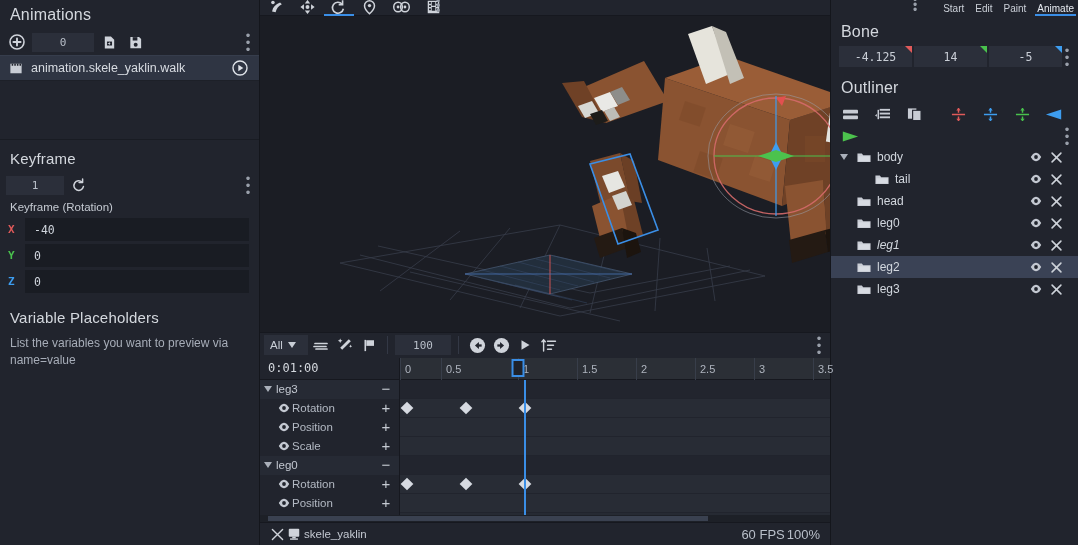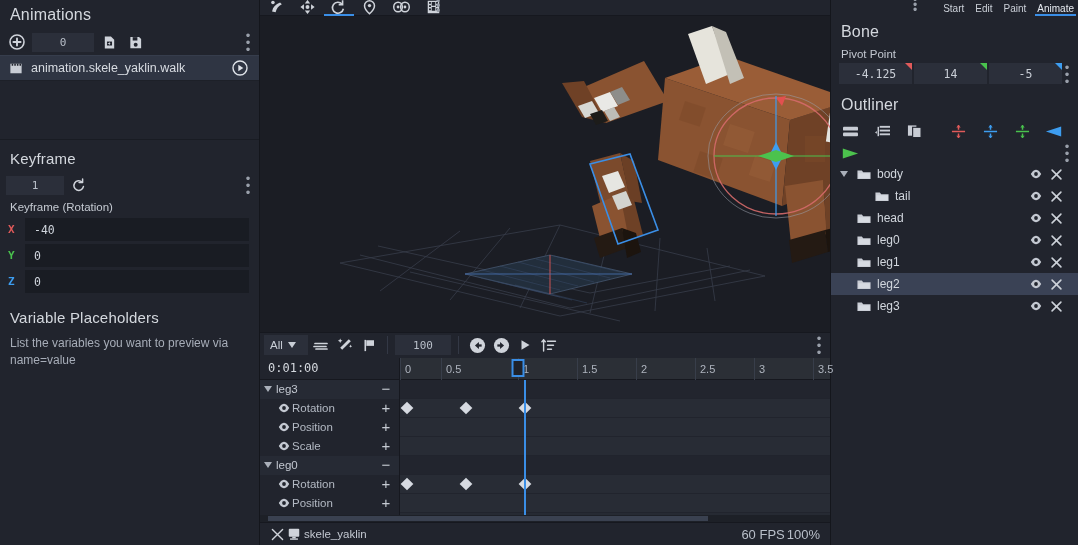--- a/index.html
+++ b/index.html
@@ -688,21 +688,20 @@
           <span>•</span>
           <span>•</span>
         </div>
     <div class="tab">Start</div>
         <div class="tab">Edit</div>
         <div class="tab">Paint</div>
         <div class="tab active">Animate</div>
       </div>
 
     <div class="panel-title" style="padding-top:8px">Bone</div>
-    <div class="pivot-label">Pivot Point</div>
     <div class="pivot-row">
       <div class="pivot-cell px">-4.125</div>
       <div class="pivot-cell py">14</div>
       <div class="pivot-cell pz">-5</div>
       <div class="dots">
           <span>•</span>
           <span>•</span>
           <span>•</span>
         </div>
     </div>
@@ -856,70 +855,70 @@
               <path d="M7 0C3.4 0 1 5 1 5s2.4 5 6 5 6-5 6-5-2.4-5-6-5z" fill="#c3c8d1"></path>
               <circle cx="7" cy="5" r="2.2" fill="#21242d"></circle>
             </svg>
           </span>
           <span class="ox">
             <svg width="11" height="11" viewBox="0 0 12 12">
               <path d="M1.2 1.2l9.6 9.6M10.8 1.2l-9.6 9.6" stroke="#cdd2d9" stroke-width="1.7" stroke-linecap="round"></path>
             </svg>
           </span>
         </div>
+        <div class="onode" style="padding-left: 6px; font-style: italic;">
+          <span class="ocaret"></span>
+          <span class="ofolder">
+            <svg width="14" height="11" viewBox="0 0 16 12">
+              <path d="M0.5 1.5h5l1.6 2h8.4v7.5H0.5z" fill="#c8ccd4"></path>
+              <path d="M1.6 4.6h13v5.6h-13z" fill="#d7dbe2"></path>
+            </svg>
+          </span>
+          <span class="olabel">leg1</span>
+          <span class="oeye">
+            <svg width="12" height="10" viewBox="0 0 14 10">
+              <path d="M7 0C3.4 0 1 5 1 5s2.4 5 6 5 6-5 6-5-2.4-5-6-5z" fill="#c3c8d1"></path>
+              <circle cx="7" cy="5" r="2.2" fill="#21242d"></circle>
+            </svg>
+          </span>
+          <span class="ox">
+            <svg width="11" height="11" viewBox="0 0 12 12">
+              <path d="M1.2 1.2l9.6 9.6M10.8 1.2l-9.6 9.6" stroke="#cdd2d9" stroke-width="1.7" stroke-linecap="round"></path>
+            </svg>
+          </span>
+        </div>
+        <div class="onode selected" style="padding-left: 6px;">
+          <span class="ocaret"></span>
+          <span class="ofolder">
+            <svg width="14" height="11" viewBox="0 0 16 12">
+              <path d="M0.5 1.5h5l1.6 2h8.4v7.5H0.5z" fill="#c8ccd4"></path>
+              <path d="M1.6 4.6h13v5.6h-13z" fill="#d7dbe2"></path>
+            </svg>
+          </span>
+          <span class="olabel">leg2</span>
+          <span class="oeye">
+            <svg width="12" height="10" viewBox="0 0 14 10">
+              <path d="M7 0C3.4 0 1 5 1 5s2.4 5 6 5 6-5 6-5-2.4-5-6-5z" fill="#c3c8d1"></path>
+              <circle cx="7" cy="5" r="2.2" fill="#21242d"></circle>
+            </svg>
+          </span>
+          <span class="ox">
+            <svg width="11" height="11" viewBox="0 0 12 12">
+              <path d="M1.2 1.2l9.6 9.6M10.8 1.2l-9.6 9.6" stroke="#cdd2d9" stroke-width="1.7" stroke-linecap="round"></path>
+            </svg>
+          </span>
+        </div>
         <div class="onode" style="padding-left: 6px;">
           <span class="ocaret"></span>
           <span class="ofolder">
             <svg width="14" height="11" viewBox="0 0 16 12">
               <path d="M0.5 1.5h5l1.6 2h8.4v7.5H0.5z" fill="#c8ccd4"></path>
               <path d="M1.6 4.6h13v5.6h-13z" fill="#d7dbe2"></path>
             </svg>
           </span>
-          <span class="olabel">leg1</span>
-          <span class="oeye">
-            <svg width="12" height="10" viewBox="0 0 14 10">
-              <path d="M7 0C3.4 0 1 5 1 5s2.4 5 6 5 6-5 6-5-2.4-5-6-5z" fill="#c3c8d1"></path>
-              <circle cx="7" cy="5" r="2.2" fill="#21242d"></circle>
-            </svg>
-          </span>
-          <span class="ox">
-            <svg width="11" height="11" viewBox="0 0 12 12">
-              <path d="M1.2 1.2l9.6 9.6M10.8 1.2l-9.6 9.6" stroke="#cdd2d9" stroke-width="1.7" stroke-linecap="round"></path>
-            </svg>
-          </span>
-        </div>
-        <div class="onode selected" style="padding-left: 6px;">
-          <span class="ocaret"></span>
-          <span class="ofolder">
-            <svg width="14" height="11" viewBox="0 0 16 12">
-              <path d="M0.5 1.5h5l1.6 2h8.4v7.5H0.5z" fill="#c8ccd4"></path>
-              <path d="M1.6 4.6h13v5.6h-13z" fill="#d7dbe2"></path>
-            </svg>
-          </span>
-          <span class="olabel">leg2</span>
-          <span class="oeye">
-            <svg width="12" height="10" viewBox="0 0 14 10">
-              <path d="M7 0C3.4 0 1 5 1 5s2.4 5 6 5 6-5 6-5-2.4-5-6-5z" fill="#c3c8d1"></path>
-              <circle cx="7" cy="5" r="2.2" fill="#21242d"></circle>
-            </svg>
-          </span>
-          <span class="ox">
-            <svg width="11" height="11" viewBox="0 0 12 12">
-              <path d="M1.2 1.2l9.6 9.6M10.8 1.2l-9.6 9.6" stroke="#cdd2d9" stroke-width="1.7" stroke-linecap="round"></path>
-            </svg>
-          </span>
-        </div>
-        <div class="onode" style="padding-left: 6px;">
-          <span class="ocaret"></span>
-          <span class="ofolder">
-            <svg width="14" height="11" viewBox="0 0 16 12">
-              <path d="M0.5 1.5h5l1.6 2h8.4v7.5H0.5z" fill="#c8ccd4"></path>
-              <path d="M1.6 4.6h13v5.6h-13z" fill="#d7dbe2"></path>
-            </svg>
-          </span>
           <span class="olabel">leg3</span>
           <span class="oeye">
             <svg width="12" height="10" viewBox="0 0 14 10">
               <path d="M7 0C3.4 0 1 5 1 5s2.4 5 6 5 6-5 6-5-2.4-5-6-5z" fill="#c3c8d1"></path>
               <circle cx="7" cy="5" r="2.2" fill="#21242d"></circle>
             </svg>
           </span>
           <span class="ox">
             <svg width="11" height="11" viewBox="0 0 12 12">
               <path d="M1.2 1.2l9.6 9.6M10.8 1.2l-9.6 9.6" stroke="#cdd2d9" stroke-width="1.7" stroke-linecap="round"></path>

